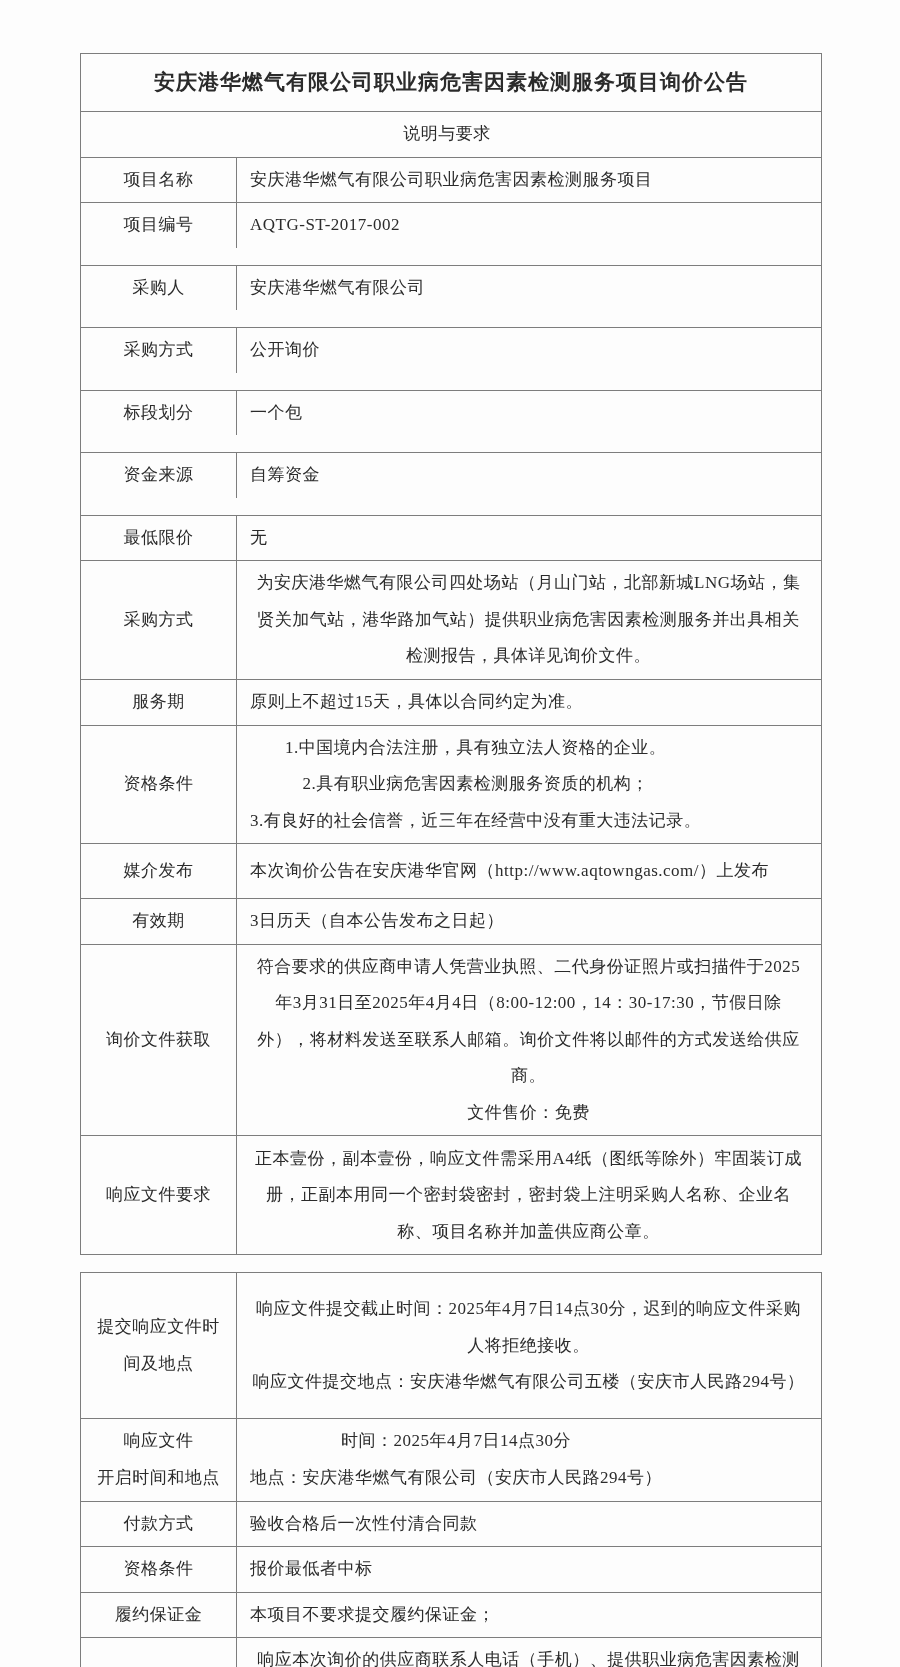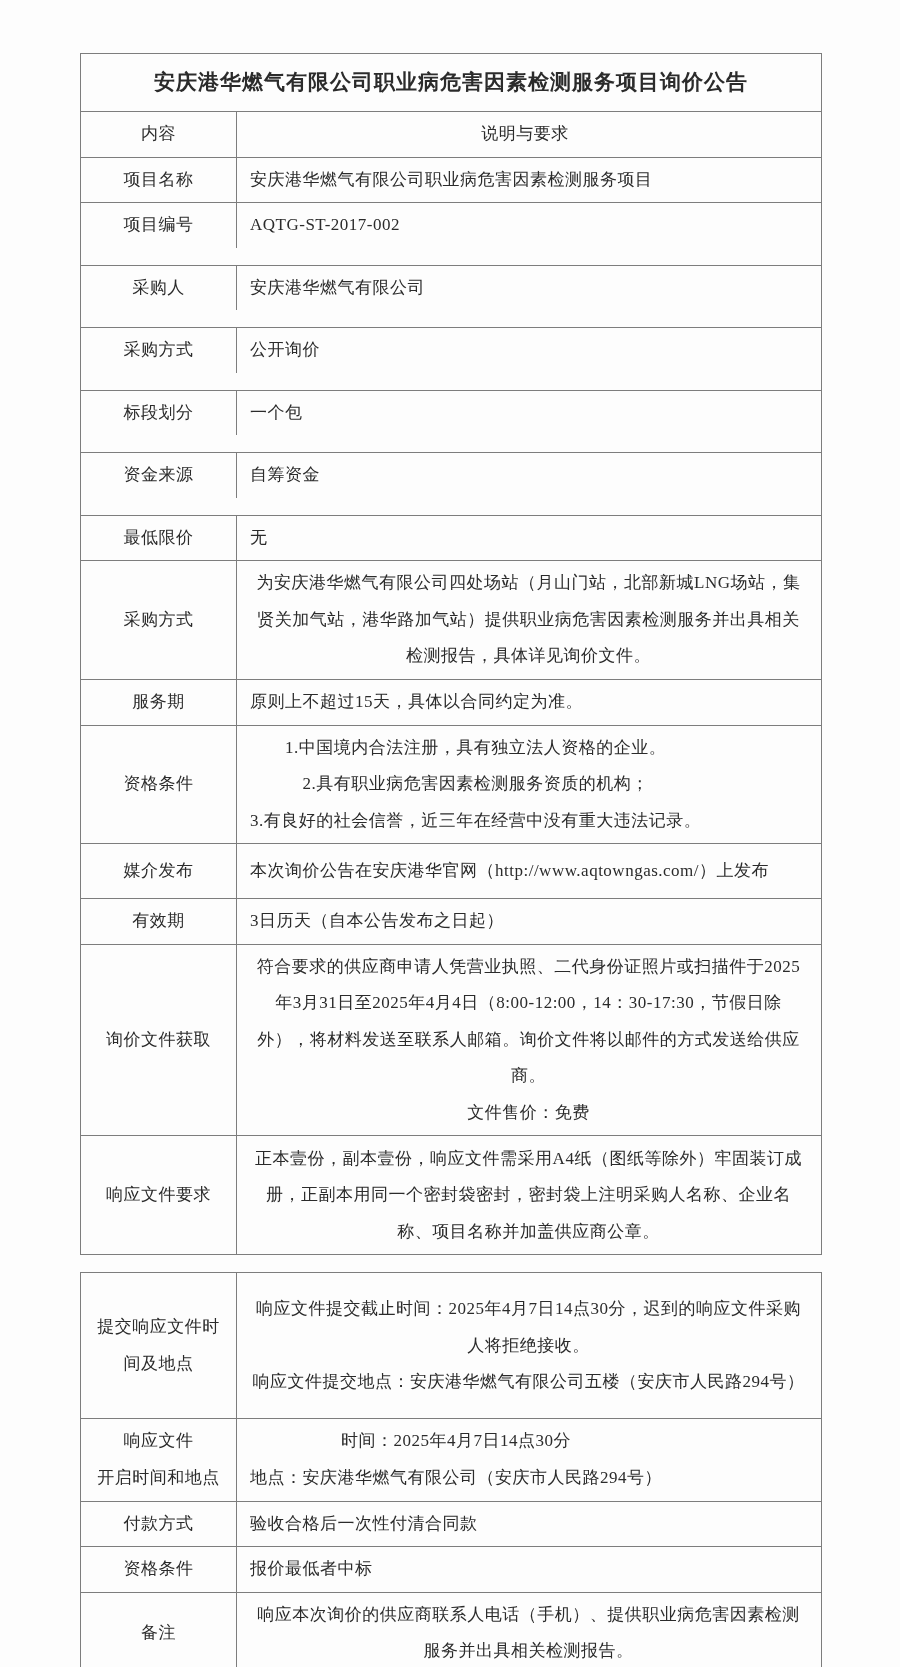--- a/index.html
+++ b/index.html
@@ -82,21 +82,20 @@
 
 <div class="page">
 
   <div class="doc-table">
 
     <div class="row h58">
       <div class="cell title-cell">安庆港华燃气有限公司职业病危害因素检测服务项目询价公告</div>
     </div>
 
     <div class="row h37">
-      <div class="cell lbl">内容</div>
       <div class="cell val center">说明与要求</div>
     </div>
 
     <div class="row h37">
       <div class="cell lbl">项目名称</div>
       <div class="cell val">安庆港华燃气有限公司职业病危害因素检测服务项目</div>
     </div>
 
     <div class="row h37">
       <div class="cell lbl">项目编号</div>
@@ -187,20 +186,24 @@
     <div class="row h44">
       <div class="cell lbl">付款方式</div>
       <div class="cell val">验收合格后一次性付清合同款</div>
     </div>
 
     <div class="row h43">
       <div class="cell lbl">资格条件</div>
       <div class="cell val">报价最低者中标</div>
     </div>
 
+    <div class="row h33">
+      <div class="cell lbl">履约保证金</div>
+      <div class="cell val">本项目不要求提交履约保证金；</div>
+    </div>
 
     <div class="row h70">
       <div class="cell lbl">备注</div>
       <div class="cell val">响应本次询价的供应商联系人电话（手机）、提供职业病危害因素检测服务并出具相关检测报告。</div>
     </div>
 
     <div class="row h180">
       <div class="cell lbl">联系方式</div>
       <div class="cell val">采购人名称：安庆港华燃气有限公司
 地址：安庆市人民路294号

